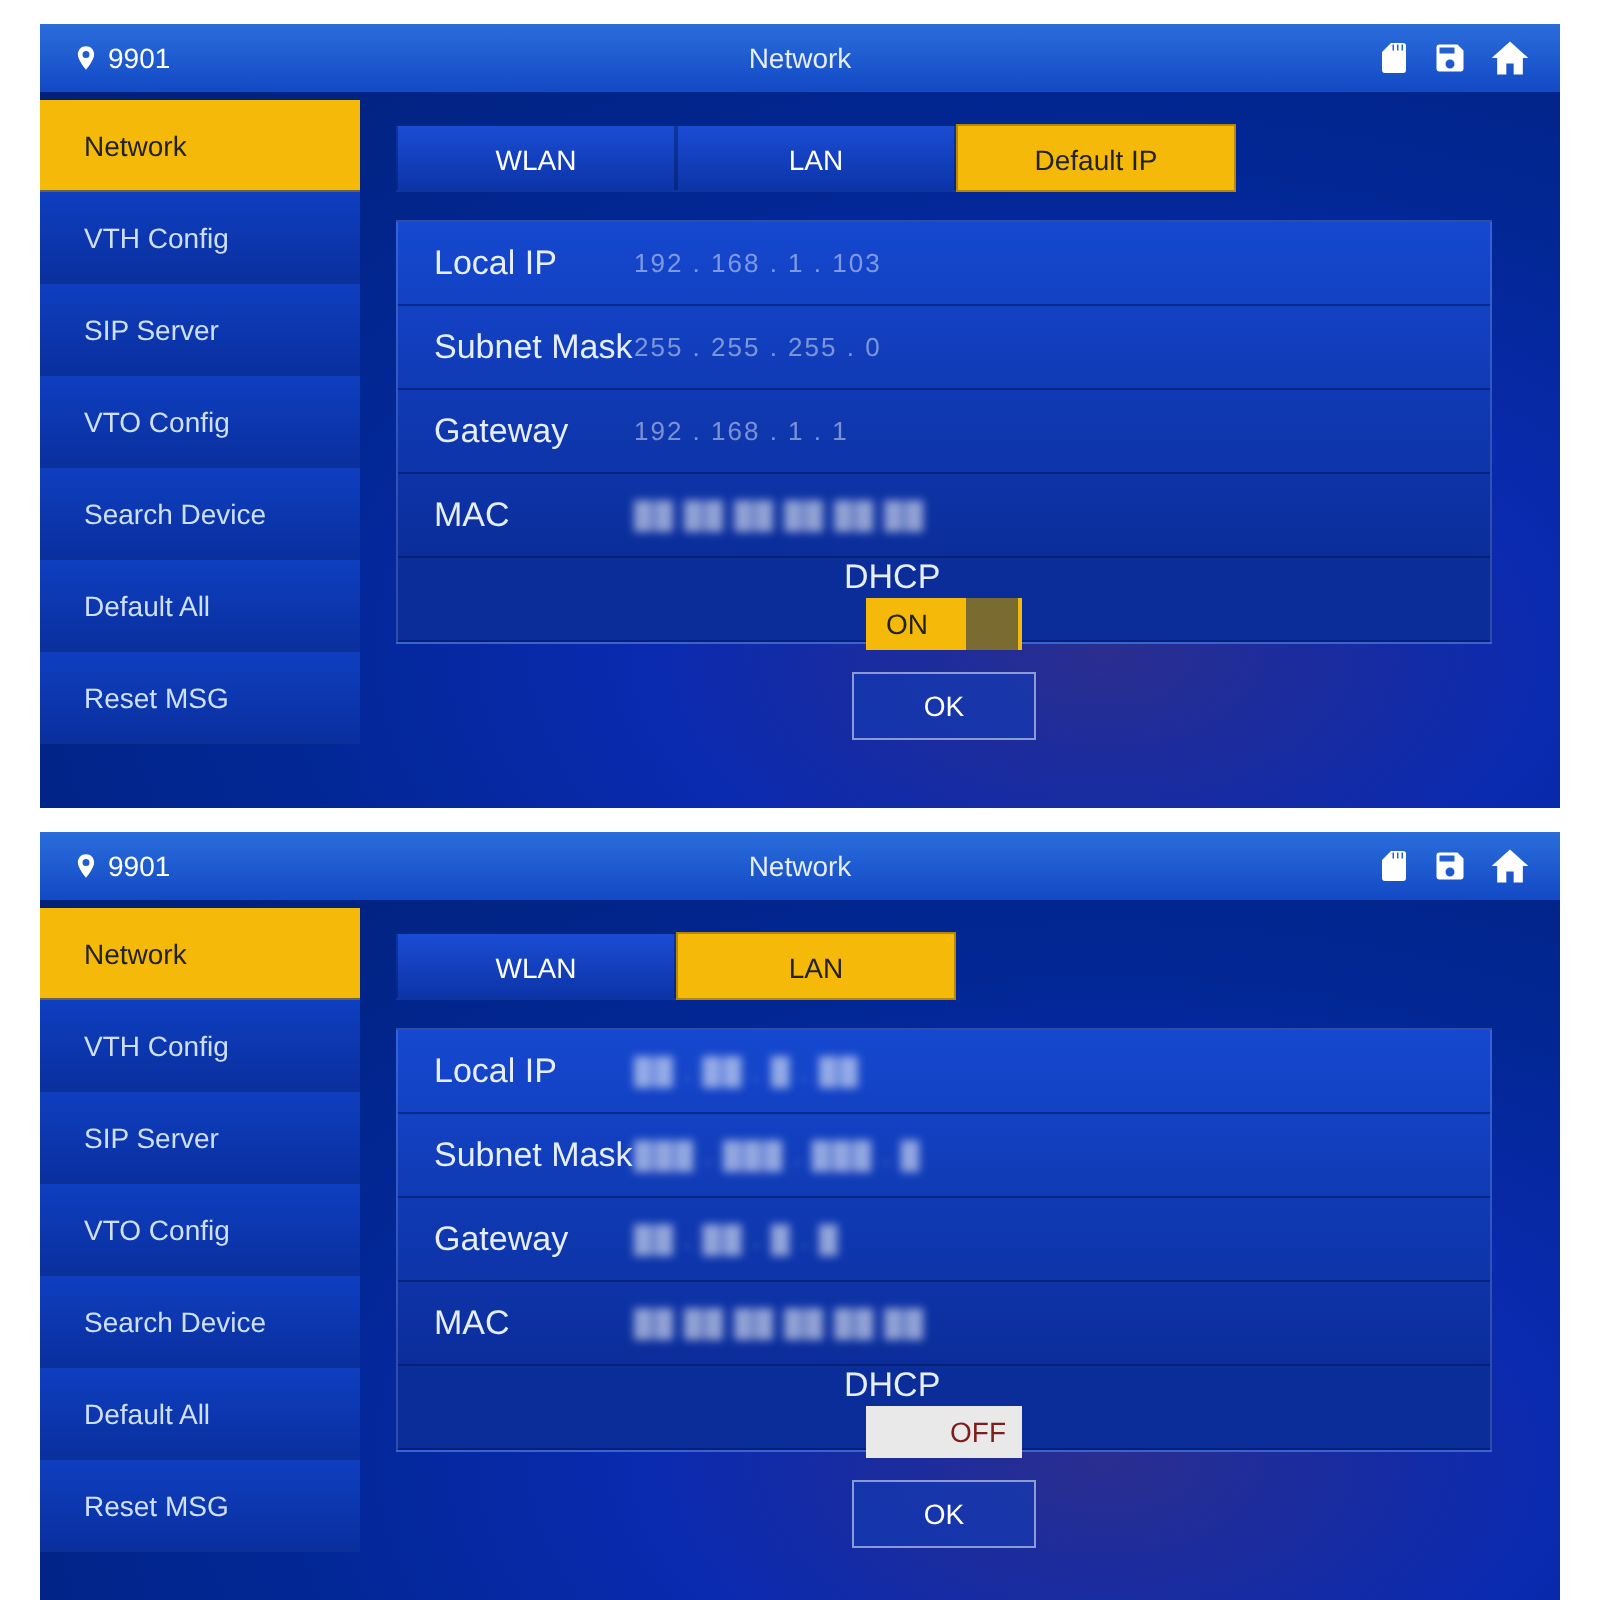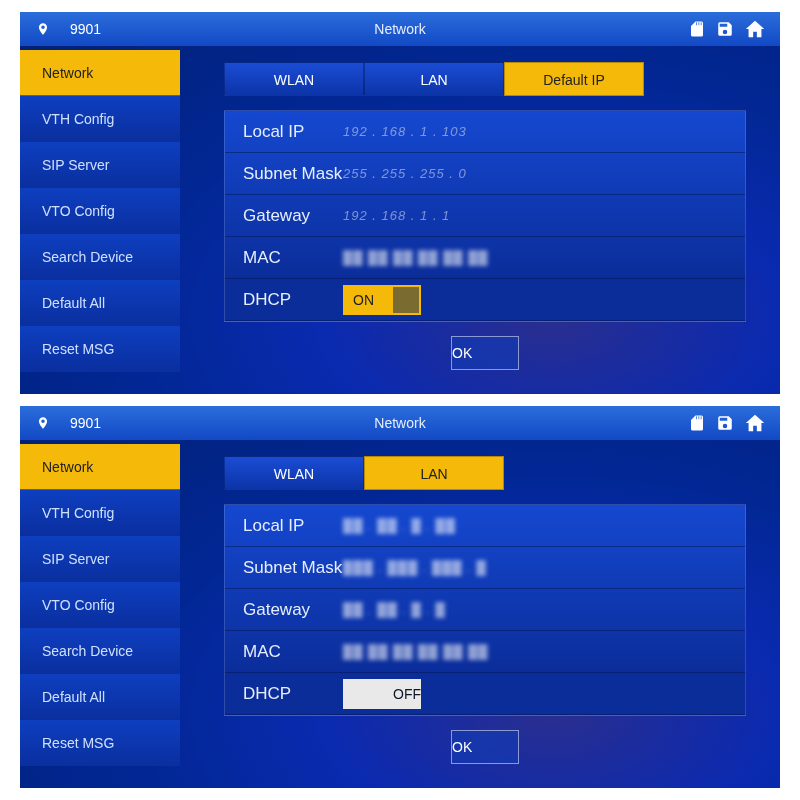--- a/index.html
+++ b/index.html
@@ -18,21 +18,21 @@
   .titlebar {
     height: 34px;
     background: linear-gradient(#2b6ddb, #1249c5);
     display: flex;
     align-items: center;
     position: relative;
   }
   .pin {
     display: flex;
     align-items: center;
-    gap: 20px;
+    gap: 4px;
     margin-left: 16px;
     color: #fff;
     font-size: 14px;
   }
   .title {
     position: absolute;
     left: 50%;
     transform: translateX(-50%);
     font-size: 14px;
     color: #e6eefc;
@@ -61,22 +61,21 @@
     border-bottom: 1px solid rgba(10,40,120,.6);
     background: linear-gradient(#0e3fc0, #0a2f9e);
     cursor: pointer;
   }
   .side-item.active {
     background: #f5b90a;
     color: #222;
   }
   .main {
     flex: 1;
-    padding: 10px 34px 8px 18px;
-    margin-left: 26px;
+    padding: 10px 34px 18px 18px;
   }
   .tabs {
     display: flex;
     gap: 0;
     margin: 6px 0 14px 0;
   }
   .tab {
     width: 140px;
     height: 34px;
     line-height: 34px;
@@ -95,31 +94,30 @@
     background: linear-gradient(#1548d0, #0b2d9a 80%);
     border: 1px solid rgba(255,255,255,.15);
   }
   .row {
     display: flex;
     align-items: center;
     height: 42px;
     padding: 0 18px;
     border-bottom: 1px solid rgba(0,20,80,.5);
   }
-  .row:last-child { border-bottom: 1px solid rgba(0,20,80,.5); }
+  .row:last-child { border-bottom: 1px solid rgba(0,20,80,.5); flex-direction: column; }
   .label {
     width: 100px;
     font-size: 17px;
     color: #e6eefc;
   }
   .value {
     font-size: 13px;
     color: rgba(255,255,255,.45);
     letter-spacing: 1px;
-    font-style: italic;
   }
   .value.blur {
     filter: blur(2px);
     color: rgba(255,255,255,.55);
   }
   .switch {
     width: 78px;
     height: 30px;
     display: flex;
     align-items: center;
@@ -130,37 +128,38 @@
     background: #f5b90a;
     color: #222;
     padding-left: 10px;
     justify-content: center;
   }
   .switch.on .knob {
     width: 26px; height: 26px; background: #7a6c30; margin-left: auto; margin-right: 2px;
   }
   .switch.off {
     background: #e9e9e9;
-    color: #0f172a;
-    justify-content: space-between;
+    color: #7f1d1d;
+    justify-content: flex-end;
     padding-right: 8px;
     gap: 48px;
   }
   .switch.off .knob {
     width: 26px; height: 26px; background: #9a9a9a; order:-1; margin-left:2px; margin-right:auto;
   }
   .okwrap {
     display: flex;
     justify-content: center;
     padding: 14px 0 16px;
   }
   .ok {
-    width: 68px;
+    width: 92px;
     height: 34px;
     line-height: 32px;
+    text-align: center;
     font-size: 14px;
     background: rgba(20,60,180,.6);
     border: 1px solid rgba(255,255,255,.5);
     cursor: pointer;
   }
   svg { display:block; }
 </style>
 </head>
 <body>
 

